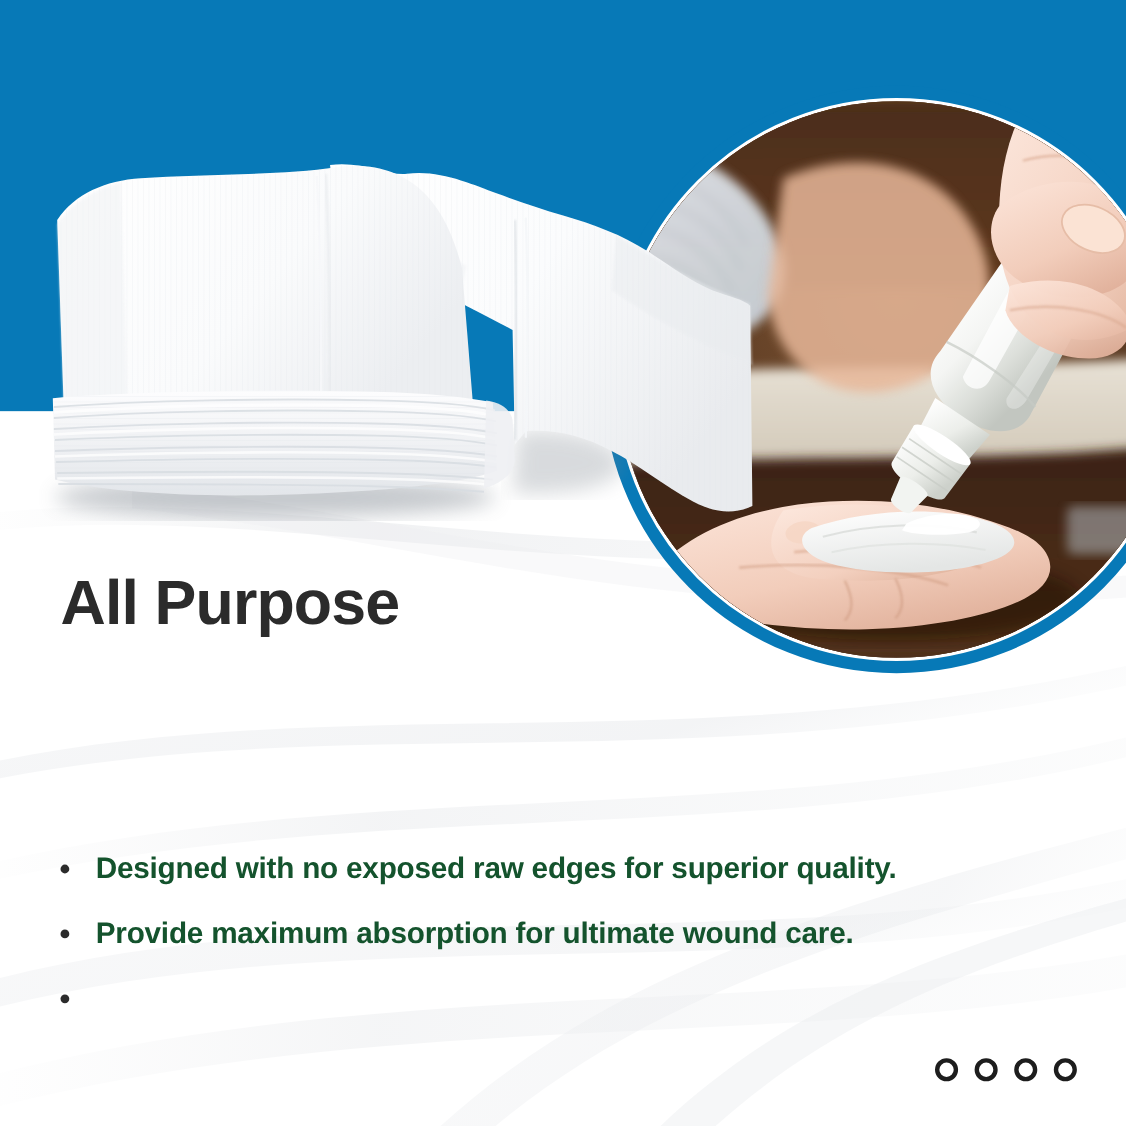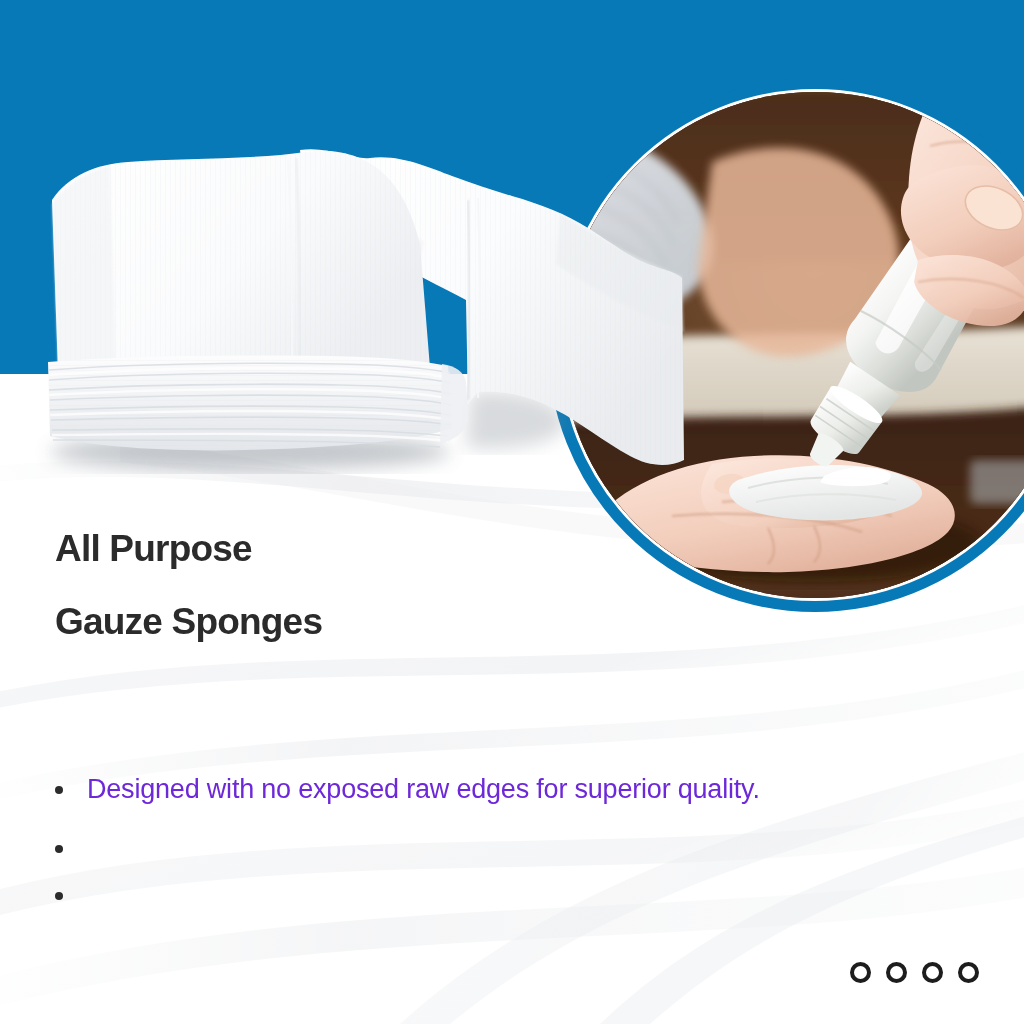--- a/index.html
+++ b/index.html
@@ -49,34 +49,34 @@
     background:#5b3a22;
   }
   .photo-svg { position:absolute; left:0; top:0; }
 
   
   .gauze-group { position:absolute; left:0; top:0; width:1024px; height:1024px; z-index:8; pointer-events:none; }
 
   
   .headline {
     position:absolute; left:55px; top:512px; z-index:12;
-    font-size:37px; line-height:73px;
+    font-size:57px; line-height:73px;
     font-weight:800; letter-spacing:-0.8px;
     color:#2b2b2b;
   }
   .headline div { white-space:nowrap; }
 
   .bullets {
     position:absolute; left:55px; top:772px; z-index:12; width:930px;
   }
   .bullet-row {
     display:flex; align-items:flex-start;
     margin-bottom:25px;
     font-size:27px; line-height:34px;
-    color:#6d28d9; font-weight:400; letter-spacing:-0.2px;
+    color:#14532d; font-weight:700; letter-spacing:-0.2px;
   }
   .bullet-dot {
     width:8px; height:8px; border-radius:50%;
     background:#2b2b2b; flex:0 0 8px;
     margin-top:14px; margin-right:24px;
   }
   .bullet-text { white-space:nowrap; }
 
   .dots-indicator {
     position:absolute; right:45px; top:962px; z-index:12;
@@ -394,30 +394,30 @@
         <path d="M 50 415 C 130 412 250 410 340 412 C 392 413 428 416 452 420"></path>
         <path d="M 52 435 C 132 434 250 433 338 435 C 388 436 420 438 448 441"></path>
       </g>
 
       <path d="M 442 364 C 456 366 464 372 466 382 L 468 420 C 466 432 454 440 440 444 Z" fill="#eef0f3" opacity="0.9"></path>
     </g>
   </svg>
 
   <div class="headline">
     <div>All Purpose</div>
-    <div>Gauze Sponges</div>
   </div>
 
   <div class="bullets">
     <div class="bullet-row">
       <span class="bullet-dot"></span>
       <span class="bullet-text">Designed with no exposed raw edges for superior quality.</span>
     </div>
     <div class="bullet-row">
       <span class="bullet-dot"></span>
+      <span class="bullet-text">Provide maximum absorption for ultimate wound care.</span>
     </div>
     <div class="bullet-row">
       <span class="bullet-dot"></span>
     </div>
   </div>
 
   <div class="dots-indicator">
     <span class="ring-dot"></span>
     <span class="ring-dot"></span>
     <span class="ring-dot"></span>

